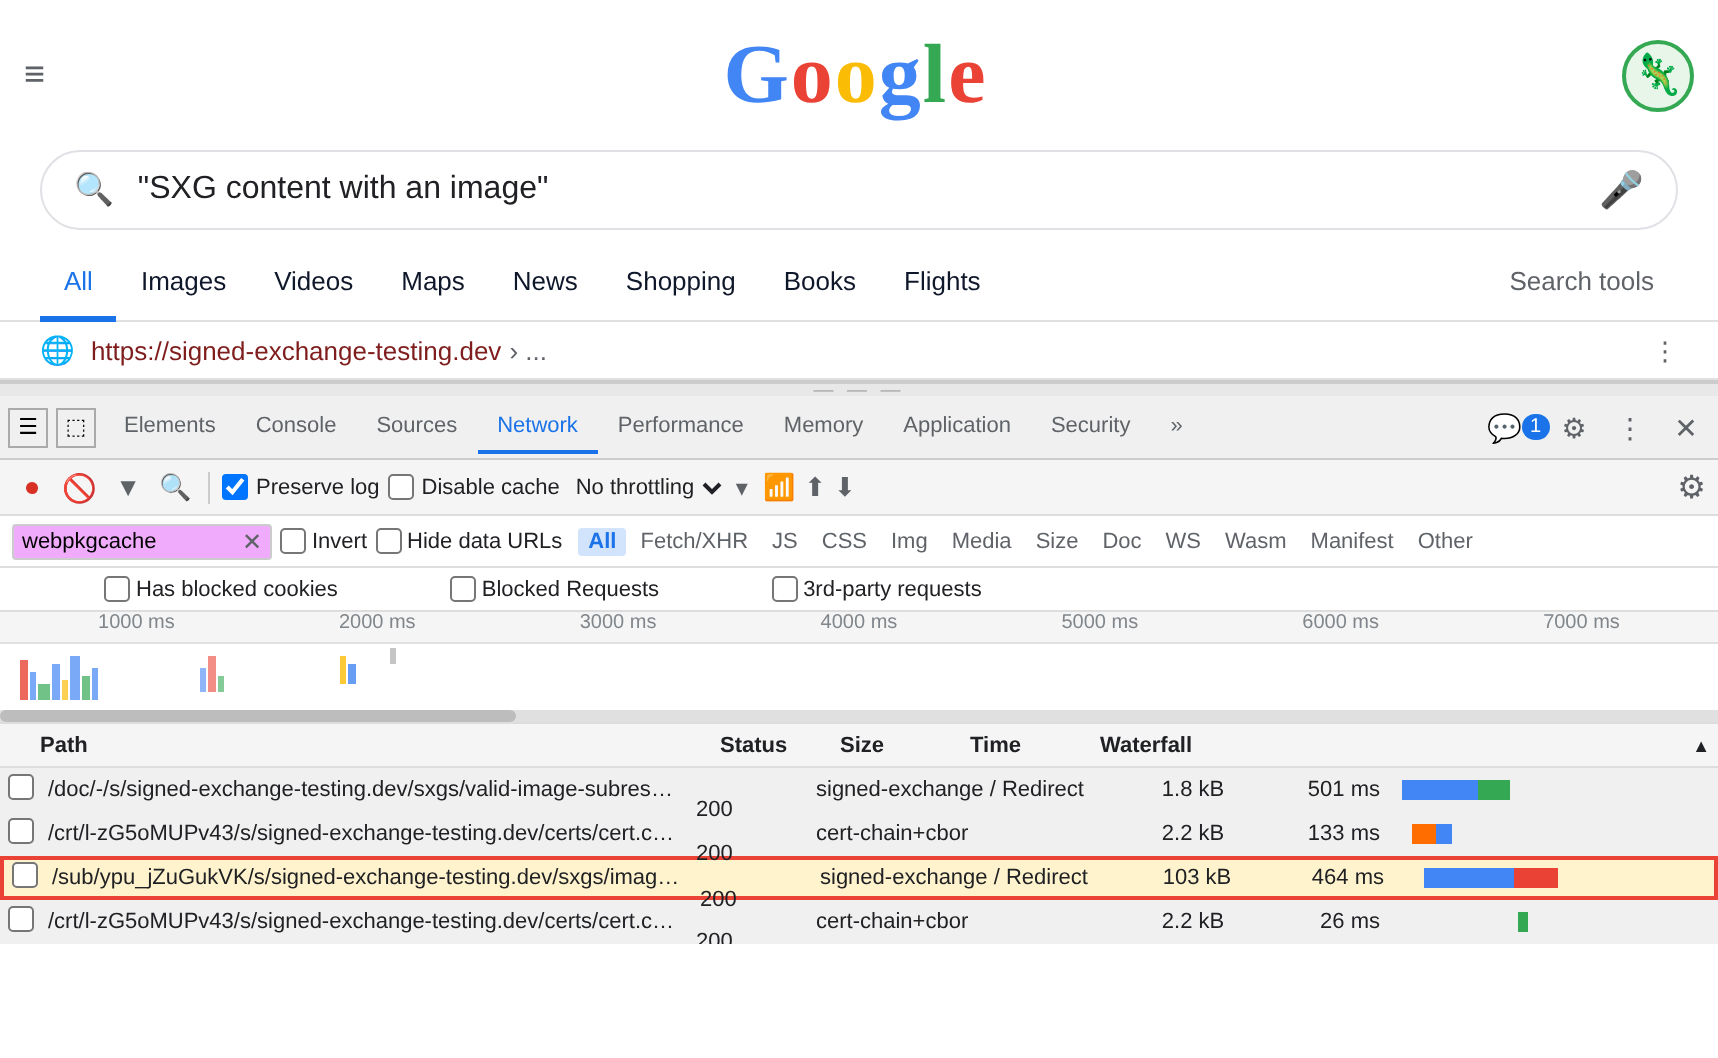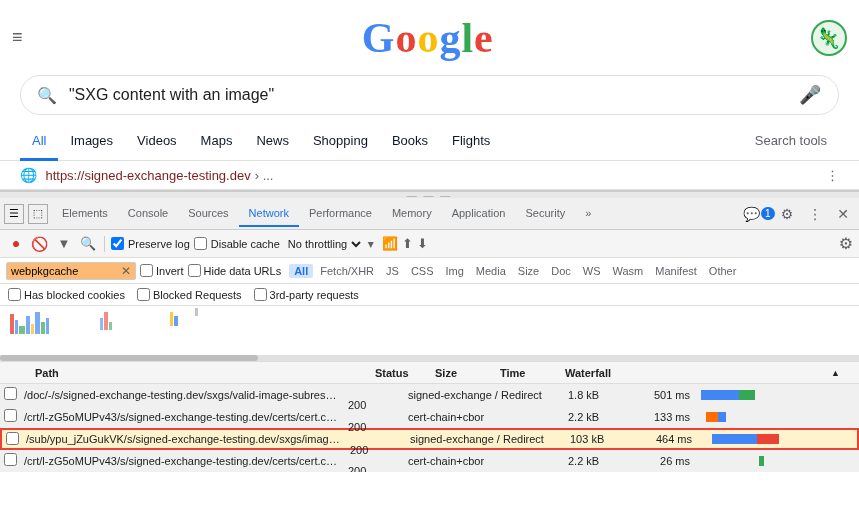--- a/index.html
+++ b/index.html
@@ -154,21 +154,21 @@
       padding: 3px 6px;
       height: 26px;
       gap: 4px;
     }
     .filter-input-wrap {
       display: flex;
       align-items: center;
       border: 1px solid #ccc;
       border-radius: 2px;
       padding: 1px 4px;
-      background: #fdba74;
+      background: #f0abfc;
       width: 130px;
     }
     .filter-input { border: none; outline: none; font-size: 11px; width: 100%; background: transparent; }
     .filter-clear { font-size: 12px; color: #5f6368; cursor: pointer; }
     .filter-checkbox { display: flex; align-items: center; gap: 3px; font-size: 11px; color: #202124; cursor: pointer; }
     .filter-types { display: flex; align-items: center; gap: 2px; font-size: 11px; margin-left: 4px; }
     .filter-type-btn {
       padding: 1px 5px; border-radius: 2px; cursor: pointer;
       color: #5f6368; font-size: 11px;
     }
@@ -179,21 +179,21 @@
       display: flex;
       align-items: center;
       background: #fff;
       border-bottom: 1px solid #ddd;
       padding: 2px 8px;
       height: 22px;
       gap: 12px;
       font-size: 11px;
       color: #202124;
     }
-    .cookies-checkbox { display: flex; align-items: center; gap: 3px; cursor: pointer; }
+    .cookies-checkbox { display: flex; align-items: center; gap: 3px; cursor: pointer; margin-left: 44px; }
 
     
     .timeline-area {
       height: 56px;
       background: #fff;
       border-bottom: 1px solid #ddd;
       position: relative;
       overflow: hidden;
     }
     .timeline-ruler {
@@ -231,21 +231,21 @@
     
     .table-header {
       display: flex;
       align-items: center;
       background: #f5f5f5;
       border-bottom: 1px solid #ddd;
       height: 22px;
       font-size: 11px;
       font-weight: 600;
       color: #202124;
-      padding: 0 15px;
+      padding: 0 0;
     }
     .th-path { width: 340px; padding: 0 4px; }
     .th-status { width: 60px; padding: 0 4px; }
     .th-type { width: 160px; padding: 0 4px; }
     .th-size { width: 65px; padding: 0 4px; }
     .th-time { width: 65px; padding: 0 4px; }
     .th-waterfall { flex: 1; padding: 0 4px; display: flex; align-items: center; justify-content: space-between; }
     .sort-arrow { font-size: 9px; }
 
     
@@ -258,21 +258,21 @@
       font-size: 11px;
       color: #202124;
       padding: 0 4px;
       cursor: pointer;
     }
     .table-row.highlighted { background: #fff3cd; border: 2px solid #EA4335; }
     .row-checkbox { width: 16px; }
     .row-path { width: 324px; padding: 0 4px; white-space: nowrap; overflow: hidden; text-overflow: ellipsis; }
     .row-status { width: 60px; padding: 0 4px; margin-top: 21px; }
     .row-type { width: 160px; padding: 0 4px; white-space: nowrap; overflow: hidden; text-overflow: ellipsis; }
-    .row-size { width: 65px; padding: 0 4px; text-align: left; }
+    .row-size { width: 65px; padding: 0 4px; text-align: center; }
     .row-time { width: 65px; padding: 0 4px; text-align: right; }
     .row-waterfall { flex: 1; padding: 0 4px; }
 
     
     .waterfall-bar-wrap { width: 100%; height: 10px; position: relative; background: transparent; }
     .wb { position: absolute; height: 10px; }
     .wb-blue { background: #4285F4; }
     .wb-green { background: #34A853; }
     .wb-red { background: #EA4335; }
     .wb-orange { background: #FF6D00; }
@@ -421,20 +421,29 @@
       <input type="checkbox" style=""> 
         <span>Blocked Requests</span>
     </label>
     <label class="cookies-checkbox">
       <input type="checkbox" style=""> 
         <span>3rd-party requests</span>
     </label>
   </div>
 
   <div class="timeline-area">
+    <div class="timeline-ruler">
+      <div class="ruler-mark">1000 ms</div>
+      <div class="ruler-mark">2000 ms</div>
+      <div class="ruler-mark">3000 ms</div>
+      <div class="ruler-mark">4000 ms</div>
+      <div class="ruler-mark">5000 ms</div>
+      <div class="ruler-mark">6000 ms</div>
+      <div class="ruler-mark">7000 ms</div>
+    </div>
     <div class="timeline-graph">
 
       <div style="position:absolute; top:6px; left:10px; display:flex; gap:1px; align-items:flex-end;">
         <div style="width:4px; height:20px; background:#EA4335; opacity:0.8;"></div>
         <div style="width:3px; height:14px; background:#4285F4; opacity:0.7;"></div>
         <div style="width:6px; height:8px; background:#34A853; opacity:0.7;"></div>
         <div style="width:4px; height:18px; background:#4285F4; opacity:0.7;"></div>
         <div style="width:3px; height:10px; background:#FBBC05; opacity:0.7;"></div>
         <div style="width:5px; height:22px; background:#4285F4; opacity:0.7;"></div>
         <div style="width:4px; height:12px; background:#34A853; opacity:0.7;"></div>

